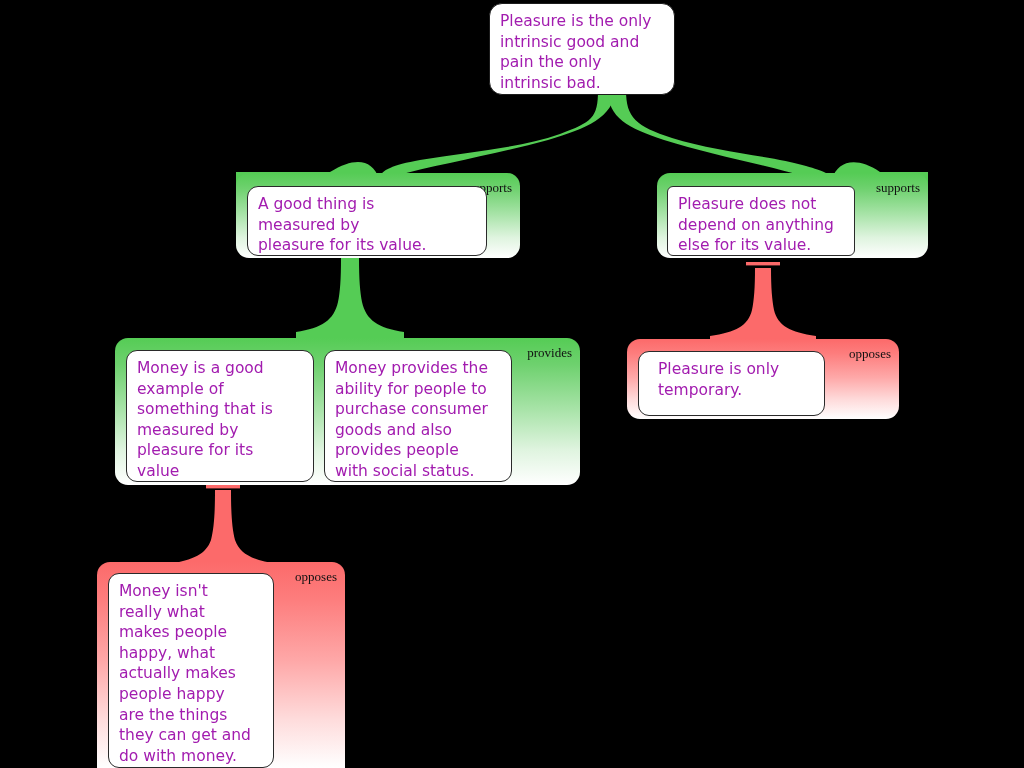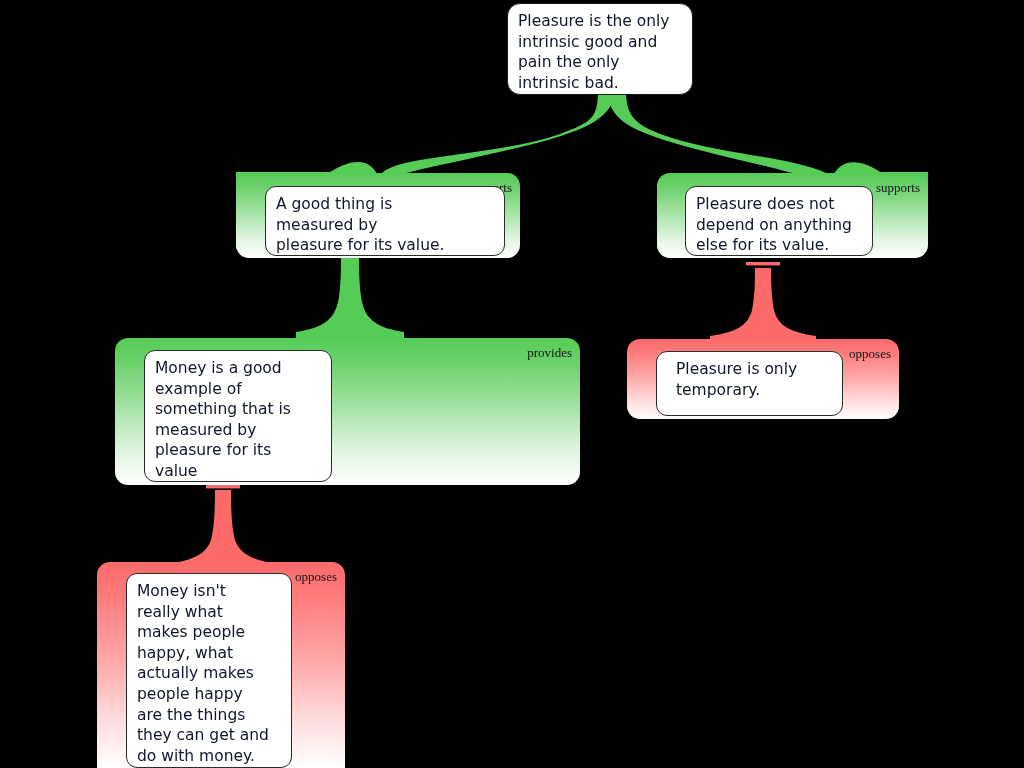--- a/index.html
+++ b/index.html
@@ -57,23 +57,22 @@
   
   .card {
     position: absolute;
     background: #ffffff;
     border: 1.6px solid #2a2a2a;
     border-radius: 11px;
     box-sizing: border-box;
     padding: 7px 9px 7px 10px;
     font-size: 15.5px;
     line-height: 20.6px;
-    color: #0f172a;
+    color: #a21caf;
     white-space: pre-line;
-    margin-left: 18px;
   }
   .card.root {
     border-color: #1c1c1c;
     border-width: 1.4px;
     border-radius: 13px;
   }
 </style>
 </head>
 <body>
 
@@ -150,33 +149,39 @@
   <div class="group supports" style="left:236px; top:173px; width:284px; height:85px;">
     <span class="group-label">supports</span>
   </div>
   <div class="card" style="left:247px; top:186px; width:240px; height:70px;">A good thing is
 measured by
 pleasure for its value.</div>
 
   <div class="group supports" style="left:657px; top:173px; width:271px; height:85px;">
     <span class="group-label">supports</span>
   </div>
-  <div class="card" style="left:667px; top:186px; width:188px; height:70px;">Pleasure does not
+  <div class="card" style="left:667px; top:186px; width:188px; height:70px;border-radius:6px;">Pleasure does not
 depend on anything
 else for its value.</div>
 
   <div class="group supports" style="left:115px; top:338px; width:465px; height:147px;">
     <span class="group-label">provides</span>
   </div>
   <div class="card" style="left:126px; top:350px; width:188px; height:132px;">Money is a good
 example of
 something that is
 measured by
 pleasure for its
 value</div>
+  <div class="card" style="left:324px; top:350px; width:188px; height:132px;">Money provides the
+ability for people to
+purchase consumer
+goods and also
+provides people
+with social status.</div>
 
   <div class="group opposes" style="left:627px; top:339px; width:272px; height:80px;">
     <span class="group-label">opposes</span>
   </div>
   <div class="card" style="left:638px; top:351px; width:187px; height:65px;padding-left:19px;">Pleasure is only
 temporary.</div>
 
   <div class="group opposes" style="left:97px; top:562px; width:248px; height:206px; border-bottom-left-radius:0; border-bottom-right-radius:0;">
     <span class="group-label">opposes</span>
   </div>

